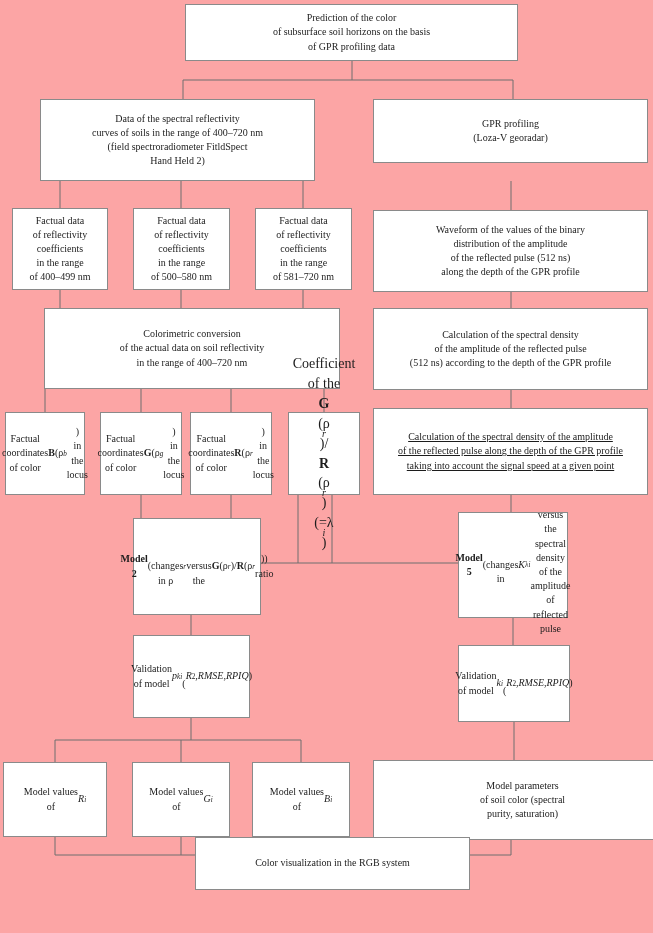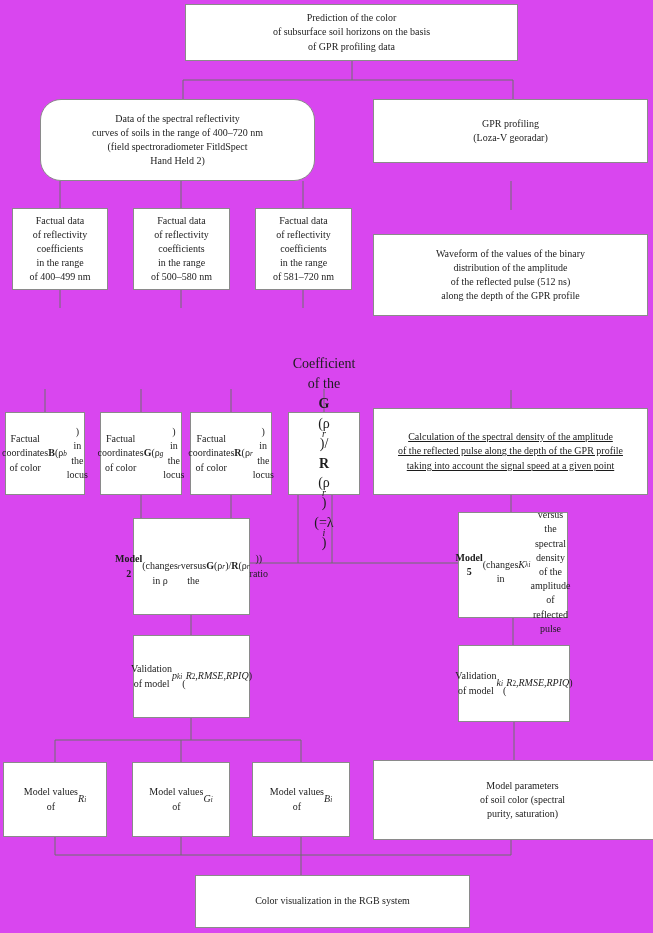--- a/index.html
+++ b/index.html
@@ -1,53 +1,53 @@
 <!DOCTYPE html>
 <html><head>
 <meta charset="utf-8">
 <style>
   html,body{margin:0;padding:0;background:#ffffff;}
   .canvas{
-    position:relative;width:653px;height:933px;background:#d946ef;
+    position:relative;width:653px;height:933px;background:#fca5a5;
     font-family:"Liberation Serif","DejaVu Serif",serif;
     color:#1c1c1c;font-size:10px;line-height:1.42;
   }
   .connectors{position:absolute;left:0;top:0;width:653px;height:933px;}
   .connectors line{stroke:#6e6e6e;stroke-width:1;}
   .box{
     position:absolute;box-sizing:border-box;border:1px solid #8a8a8a;background:#ffffff;
     display:flex;align-items:center;justify-content:center;text-align:center;
     padding:3px 2px;
   }
   .box b{font-weight:bold;}
   .box sub{font-size:0.72em;line-height:0;}
   
   .b-title        {left:185px;top:4px;  width:333px;height:57px;}
-  .b-spectral     {left:40px; top:99px; width:275px;height:82px;border-radius:21px;}
+  .b-spectral     {left:40px; top:99px; width:275px;height:82px;}
   .b-gpr          {left:373px;top:99px; width:275px;height:64px;}
   .b-fact1        {left:12px; top:208px;width:96px; height:82px;}
   .b-fact2        {left:133px;top:208px;width:97px; height:82px;}
   .b-fact3        {left:255px;top:208px;width:97px; height:82px;}
-  .b-waveform     {left:373px;top:210px;width:275px;height:82px;margin-top:24px;}
+  .b-waveform     {left:373px;top:210px;width:275px;height:82px;}
   .b-colorimetric {left:44px; top:308px;width:296px;height:81px;}
   .b-sd1          {left:373px;top:308px;width:275px;height:82px;}
   .b-coordB       {left:5px;  top:412px;width:80px; height:83px;}
   .b-coordG       {left:100px;top:412px;width:82px; height:83px;}
   .b-coordR       {left:190px;top:412px;width:82px; height:83px;}
   .b-coef         {left:288px;top:412px;width:72px; height:83px;font-size:14px;flex-direction:column;}
   .b-sd2          {left:373px;top:408px;width:275px;height:87px;text-decoration:underline;}
-  .b-model2       {left:133px;top:518px;width:117px;height:97px;}
+  .b-model2       {left:133px;top:518px;width:128px;height:97px;}
   .b-model1       {left:458px;top:512px;width:110px;height:106px;}
   .b-val2         {left:133px;top:635px;width:117px;height:83px;}
   .b-val1         {left:458px;top:645px;width:112px;height:77px;}
   .b-valR         {left:3px;  top:762px;width:104px;height:75px;}
   .b-valG         {left:132px;top:762px;width:98px; height:75px;}
   .b-valB         {left:252px;top:762px;width:98px; height:75px;}
   .b-params       {left:373px;top:760px;width:299px;height:80px;}
-  .b-rgb          {left:195px;top:875px;width:275px;height:53px;}
+  .b-rgb          {left:195px;top:837px;width:275px;height:53px;}
 </style>
 </head>
 <body>
 
 <div class="canvas">
 
   <svg class="connectors" viewBox="0 0 653 933" xmlns="http://www.w3.org/2000/svg">
 
     <line x1="352" y1="61" x2="352" y2="80"></line>
     <line x1="183" y1="80" x2="513" y2="80"></line>
@@ -97,20 +97,22 @@
     <line x1="301" y1="837" x2="301" y2="875"></line>
   </svg>
 
   <div class="box b-title">Prediction of the color<br>of subsurface soil horizons on the basis<br>of GPR profiling data</div>
   <div class="box b-spectral">Data of the spectral reflectivity<br>curves of soils in the range of 400–720 nm<br>(field spectroradiometer FitldSpect<br>Hand Held 2)</div>
   <div class="box b-gpr">GPR profiling<br>(Loza-V georadar)</div>
   <div class="box b-fact1">Factual data<br>of reflectivity<br>coefficients<br>in the range<br>of 400–499 nm</div>
   <div class="box b-fact2">Factual data<br>of reflectivity<br>coefficients<br>in the range<br>of 500–580 nm</div>
   <div class="box b-fact3">Factual data<br>of reflectivity<br>coefficients<br>in the range<br>of 581–720 nm</div>
   <div class="box b-waveform">Waveform of the values of the binary<br>distribution of the amplitude<br>of the reflected pulse (512 ns)<br>along the depth of the GPR profile</div>
+  <div class="box b-colorimetric">Colorimetric conversion<br>of the actual data on soil reflectivity<br>in the range of 400–720 nm</div>
+  <div class="box b-sd1">Calculation of the spectral density<br>of the amplitude of the reflected pulse<br>(512 ns) according to the depth of the GPR profile</div>
   <div class="box b-coordB">Factual<br>coordinates<br>of color <b>B</b> (ρ<sub><i>b</i></sub>)<br>in the locus</div>
   <div class="box b-coordG">Factual<br>coordinates<br>of color <b>G</b> (ρ<sub><i>g</i></sub>)<br>in the locus</div>
   <div class="box b-coordR">Factual<br>coordinates<br>of color <b>R</b> (ρ<sub><i>r</i></sub>)<br>in the locus</div>
   <div class="box b-coef">Coefficient of the<br><b>G</b> (ρ<sub><i>r</i></sub>)/<b>R</b> (ρ<sub><i>r</i></sub>)<br>(=λ<sub><i>i</i></sub>)</div>
   <div class="box b-sd2">Calculation of the spectral density of the amplitude<br>of the reflected pulse along the depth of the GPR profile<br>taking into account the signal speed at a given point</div>
   <div class="box b-model2"><b>Model 2</b><br>(changes in ρ<sub><i>r</i></sub><br>versus the<br><b>G</b> (ρ<sub><i>r</i></sub>)/<b>R</b> (ρ<sub><i>r</i></sub>)) ratio</div>
   <div class="box b-model1"><b>Model 5</b><br>(changes in <i>K</i><sub>λ<i>i</i></sub><br>versus the spectral<br>density<br>of the amplitude<br>of reflected pulse</div>
   <div class="box b-val2">Validation<br>of model <i>p</i><sub><i>ki</i></sub><br>(<i>R</i><sub>2</sub>, <i>RMSE</i>, <i>RPIQ</i>)</div>
   <div class="box b-val1">Validation<br>of model <i>k</i><sub><i>i</i></sub><br>(<i>R</i><sub>2</sub>, <i>RMSE</i>, <i>RPIQ</i>)</div>
   <div class="box b-valR">Model values<br>of <i>R</i><sub><i>i</i></sub></div>

